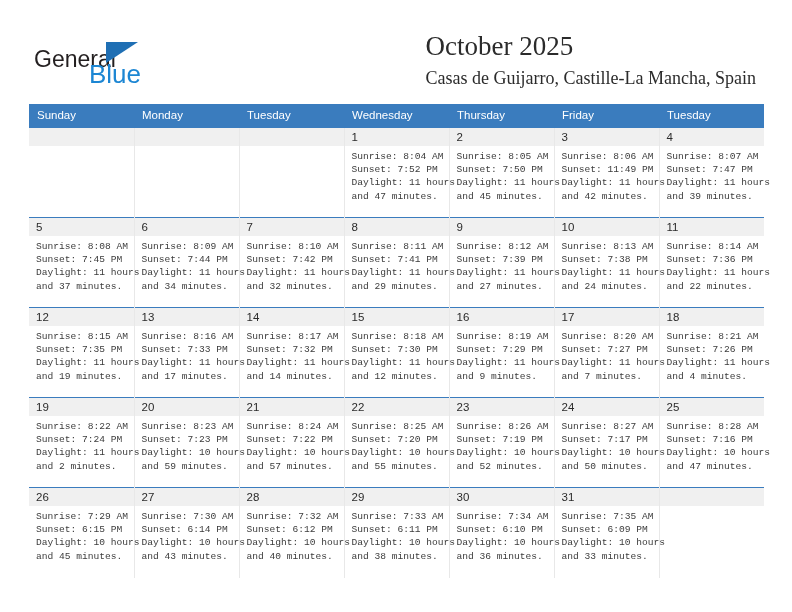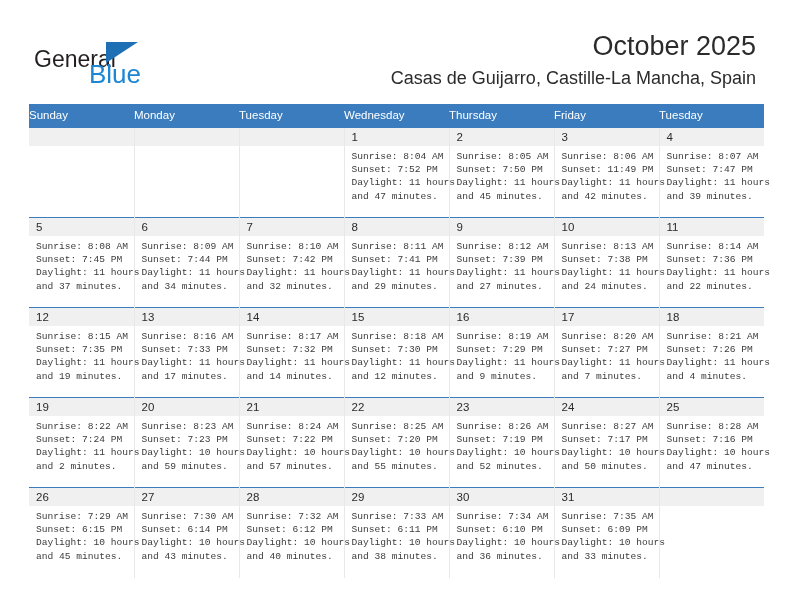--- a/index.html
+++ b/index.html
@@ -49,21 +49,22 @@
     position: absolute;
     left: 55px; top: 23px;
     font-size: 26px;
     line-height: 26px;
     color: #1c86d3;
   }
 
   .title-block {
     position: absolute;
     right: 36px; top: 30px;
-    text-align: right;
+    text-align: left;
+    font-family: Liberation Serif, serif;
   }
   .title-month {
     font-size: 27px;
     line-height: 33px;
     color: #2b2b2b;
     font-weight: normal;
   }
   .title-location {
     margin-top: 6px;
     font-size: 18px;
@@ -81,21 +82,21 @@
     width: 735px;
     border-collapse: collapse;
     table-layout: fixed;
   }
   .cal-table th {
     background: #3a7cbe;
     color: #ffffff;
     font-size: 11.5px;
     font-weight: normal;
     text-align: left;
-    padding: 5px 0 6px 0;
+    padding: 5px 0 6px 8px;
     height: 21px;
     border: none;
   }
   .cal-table td {
     vertical-align: top;
     padding: 0;
     border-left: 1px solid #e8e8e8;
     border-top: 1px solid #3a7cbe;
     height: 90px;
     background: #ffffff;

